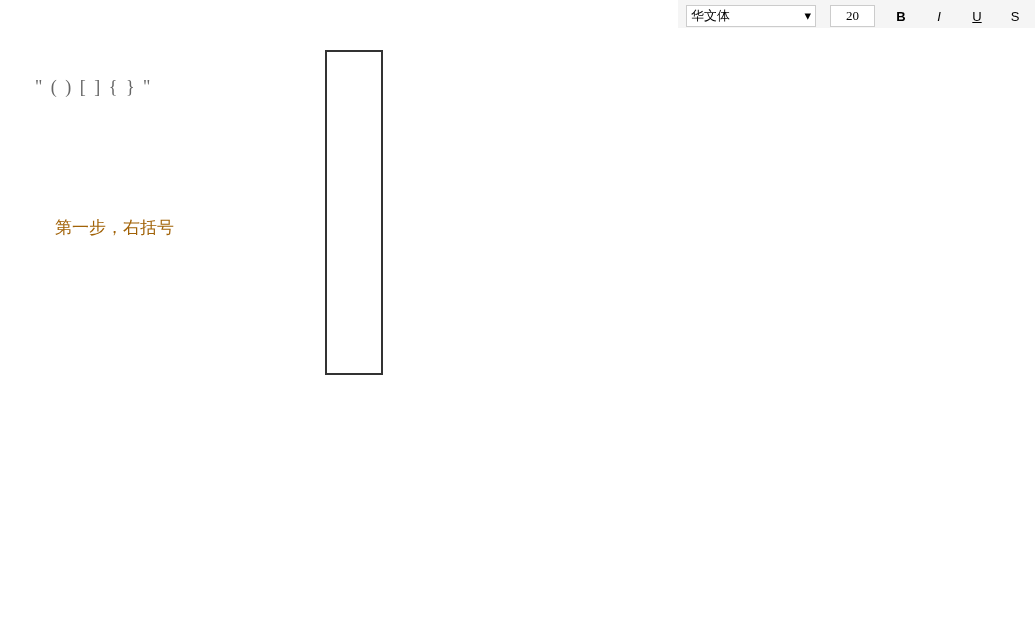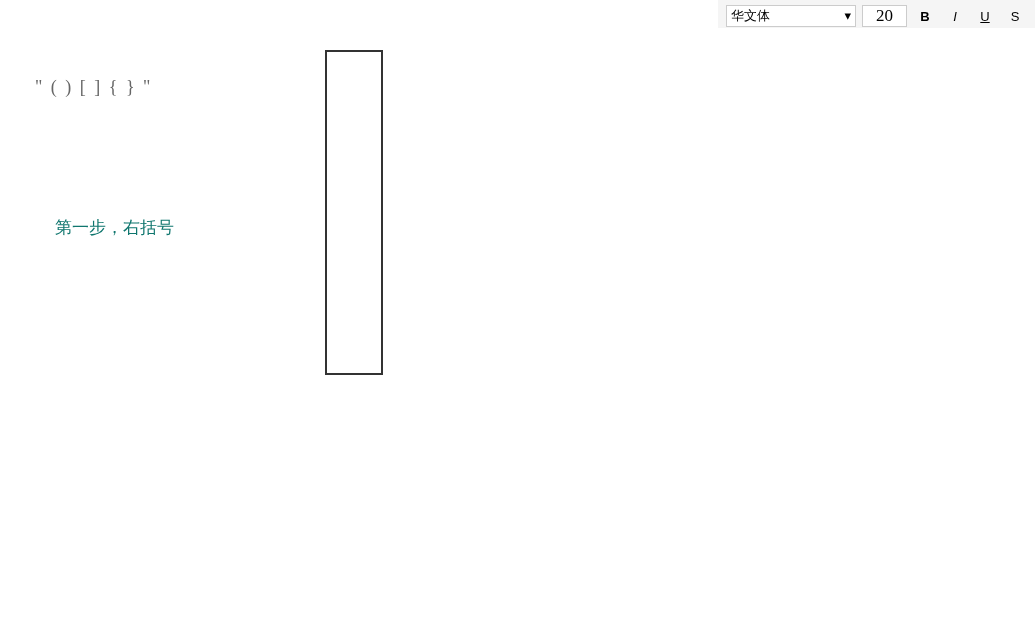--- a/index.html
+++ b/index.html
@@ -21,41 +21,41 @@
       position: absolute;
       top: 0;
       left: 450;
       right: 0;
       height: 28px;
       background: #f5f5f5;
       border-bottom: 1px solid #ddd;
       display: flex;
       align-items: center;
       padding: 16px 8px;
-      gap: 6px;
+      gap: 14px;
     }
 
     .font-selector {
       width: 130px;
       height: 22px;
       border: 1px solid #ccc;
       background: #fff;
       font-size: 13px;
       padding: 0 4px;
       display: flex;
       align-items: center;
       justify-content: space-between;
     }
 
     .size-selector {
       width: 45px;
       height: 22px;
       border: 1px solid #ccc;
       background: #fff;
-      font-size: 17px;
+      font-size: 13px;
       padding: 0 4px;
       display: flex;
       align-items: center;
       justify-content: center;
     }
 
     .toolbar-btn {
       width: 24px;
       height: 22px;
       border: none;
@@ -90,21 +90,21 @@
       font-size: 18px;
       color: #666;
       font-family: "SimSun", serif;
     }
 
     .text-block2 {
       position: absolute;
       top: 185px;
       left: 55px;
       font-size: 17px;
-      color: #0f766e;
+      color: #a16207;
       line-height: 1.8;
       font-family: "SimSun", serif;
     }
 
     .cursor-box {
       position: absolute;
       top: 22px;
       left: 325px;
       width: 58px;
       height: 325px;

